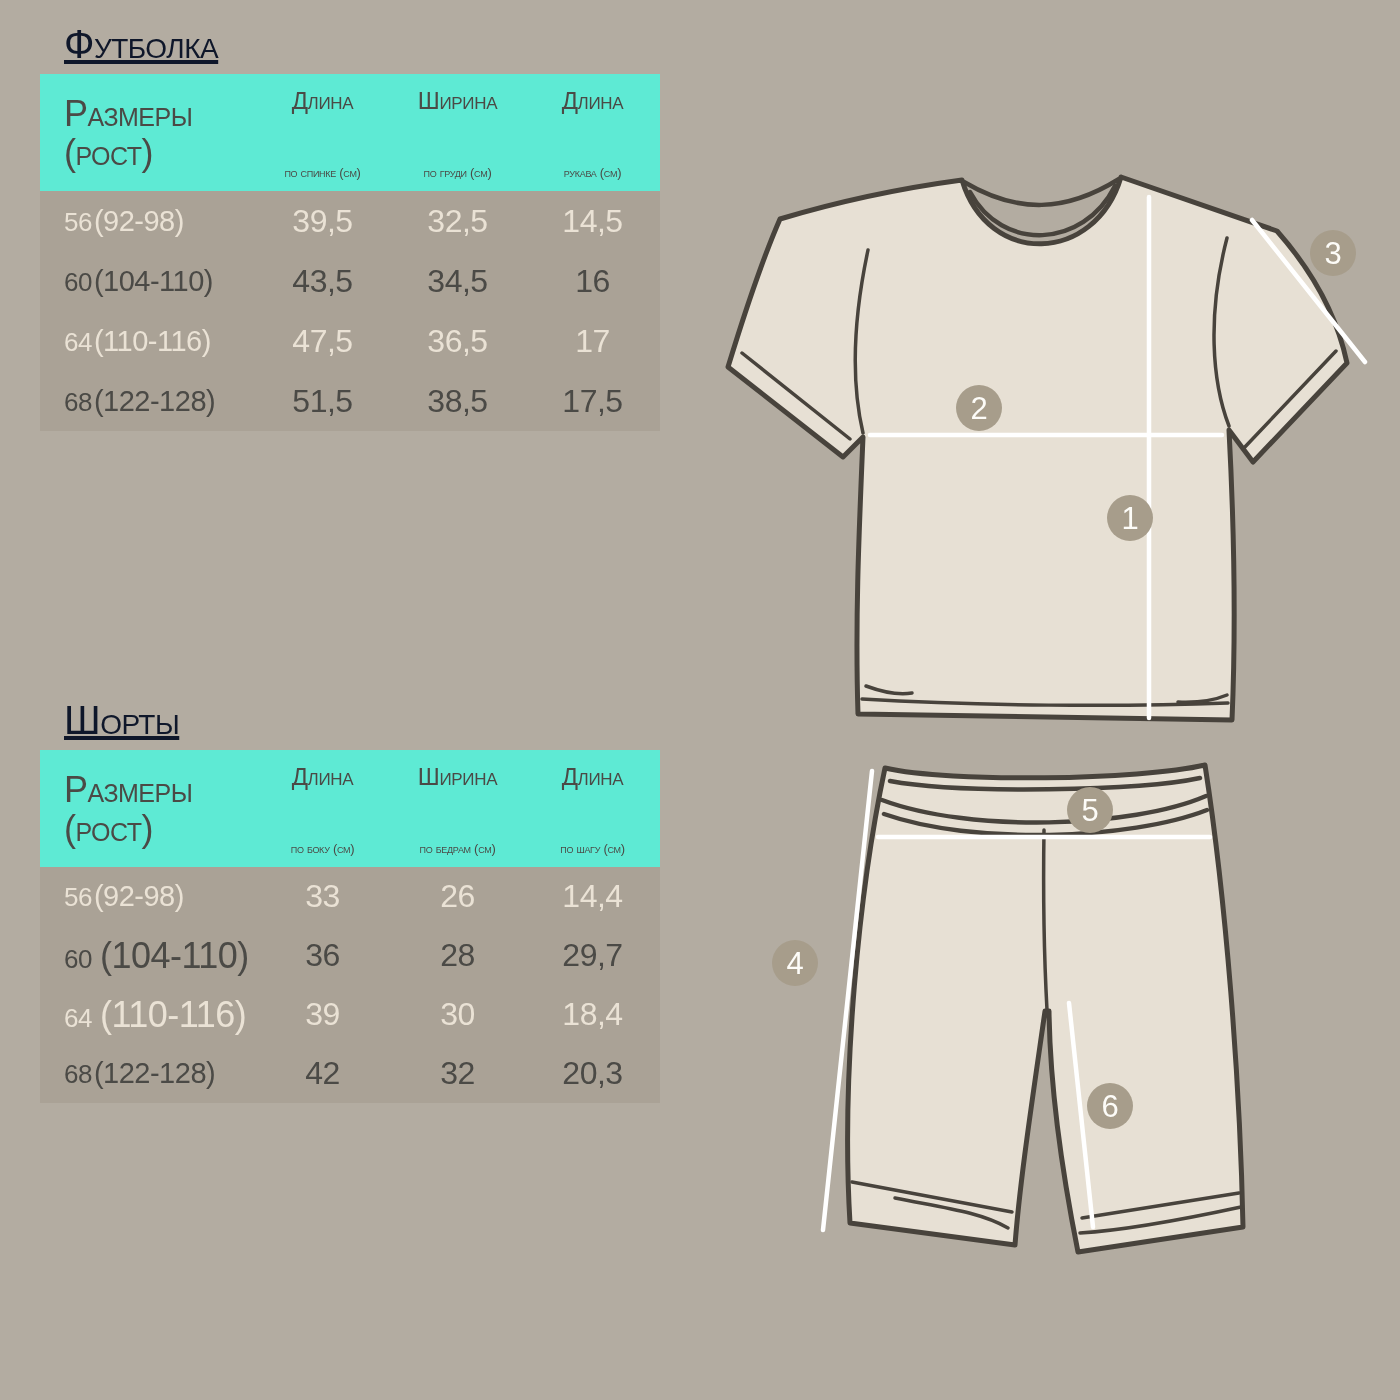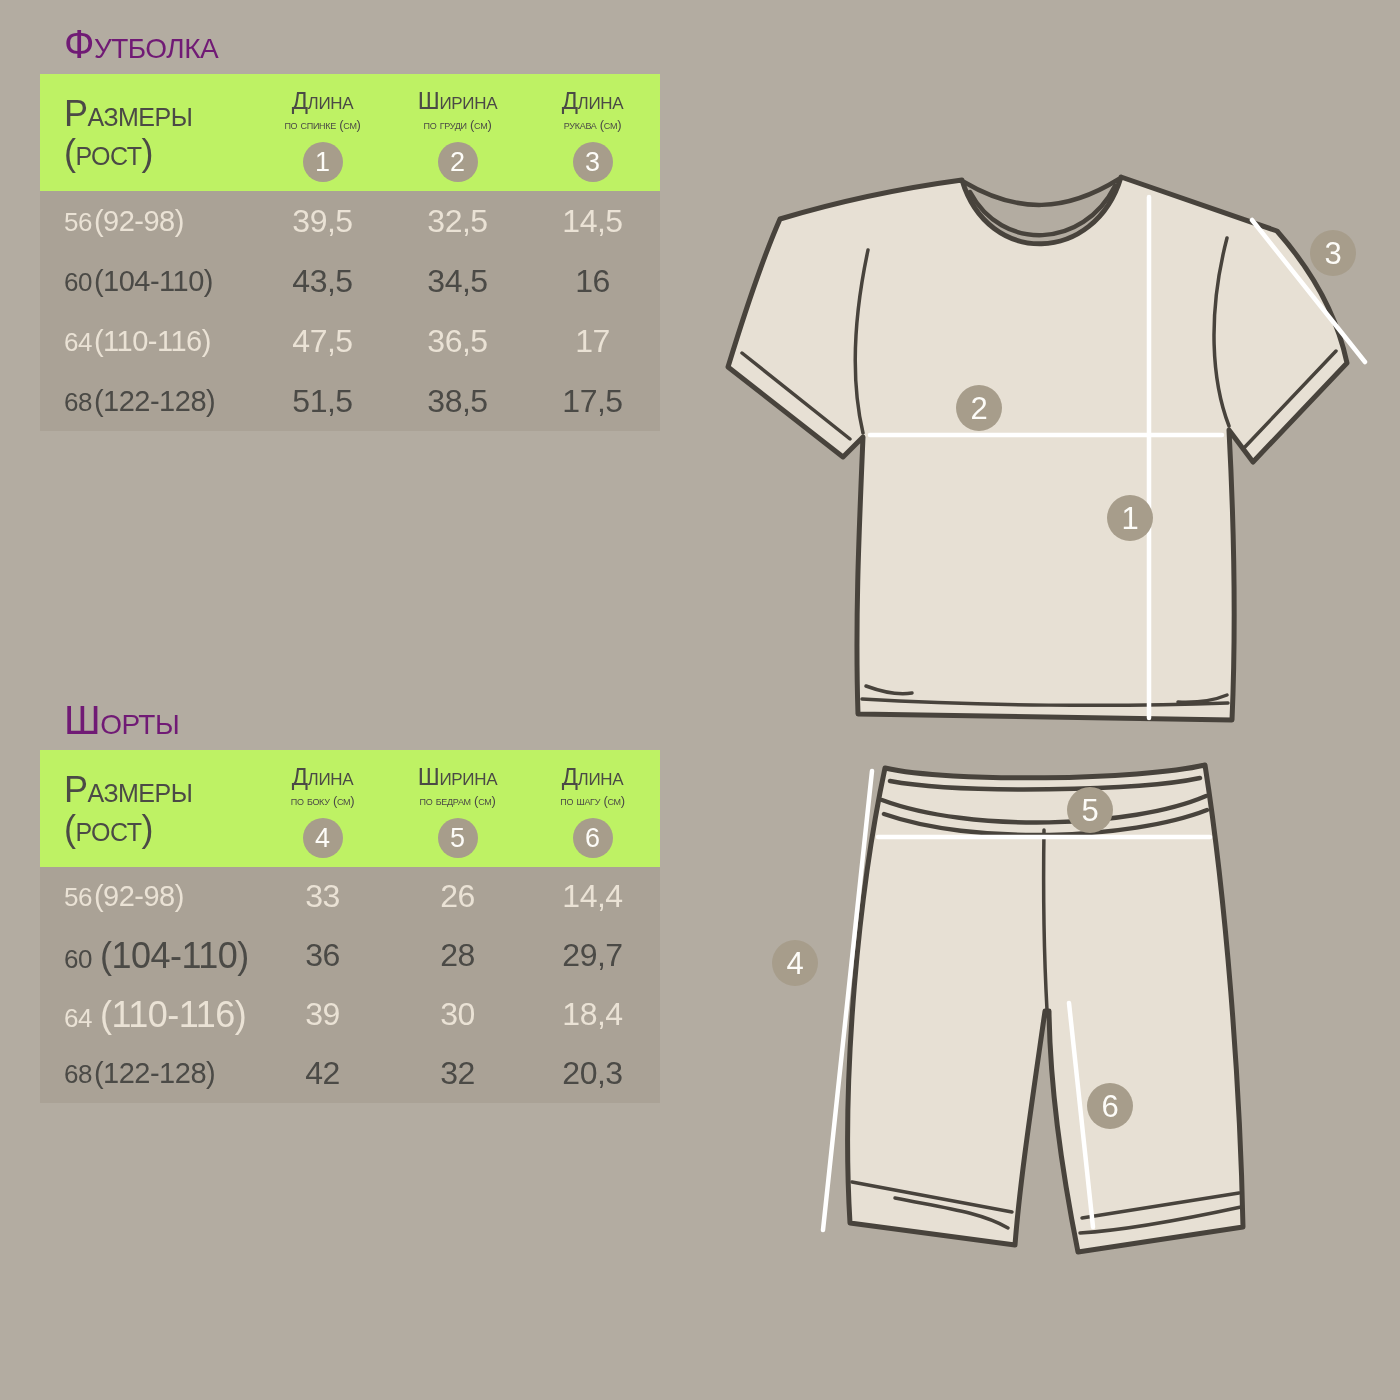--- a/index.html
+++ b/index.html
@@ -5,39 +5,39 @@
   html,body{margin:0;padding:0;background:#b3aca1;}
   #page{
     position:relative;width:1400px;height:1400px;overflow:hidden;
     background:#b3aca1;
     font-family:"Liberation Sans","DejaVu Sans",sans-serif;
     color:#4b4a46;
   }
   .section-title{
     position:absolute;left:64px;
     font-size:40px;font-variant:small-caps;letter-spacing:-0.5px;
-    color:#701a75;font-weight:400;
+    color:#0f172a;font-weight:400;text-decoration:underline;
   }
   .size-table{position:absolute;left:40px;width:620px;}
   .thead{
     position:absolute;left:0;top:0;width:620px;height:117px;
-    background:#bef264;display:flex;
+    background:#5eead4;display:flex;
   }
   .tbody{
     position:absolute;left:0;top:117px;width:620px;
     background:#aaa296;
   }
   .size-col{width:215px;box-sizing:border-box;padding:20px 0 0 24px;}
   .size-label{
     font-size:36px;line-height:39px;font-variant:small-caps;
     letter-spacing:-0.5px;color:#4b4a46;
   }
   .col-head{
     width:135px;box-sizing:border-box;padding-top:14px;
-    display:flex;flex-direction:column;align-items:center;
+    display:flex;flex-direction:column;align-items:center;gap:48px;
   }
   .col-name{font-size:24px;line-height:26px;font-variant:small-caps;letter-spacing:-0.3px;}
   .col-detail{font-size:13px;line-height:20px;font-variant:small-caps;letter-spacing:-0.3px;margin-top:1px;}
   .marker-badge{
     width:40px;height:40px;border-radius:50%;background:#a79d8b;
     display:flex;align-items:center;justify-content:center;margin-top:7px;
   }
   .marker-badge span{color:#fdfcf8;font-size:27px;line-height:1;}
   .trow{display:flex;align-items:center;}
   .trow:nth-child(odd){color:#eae2d5;}

